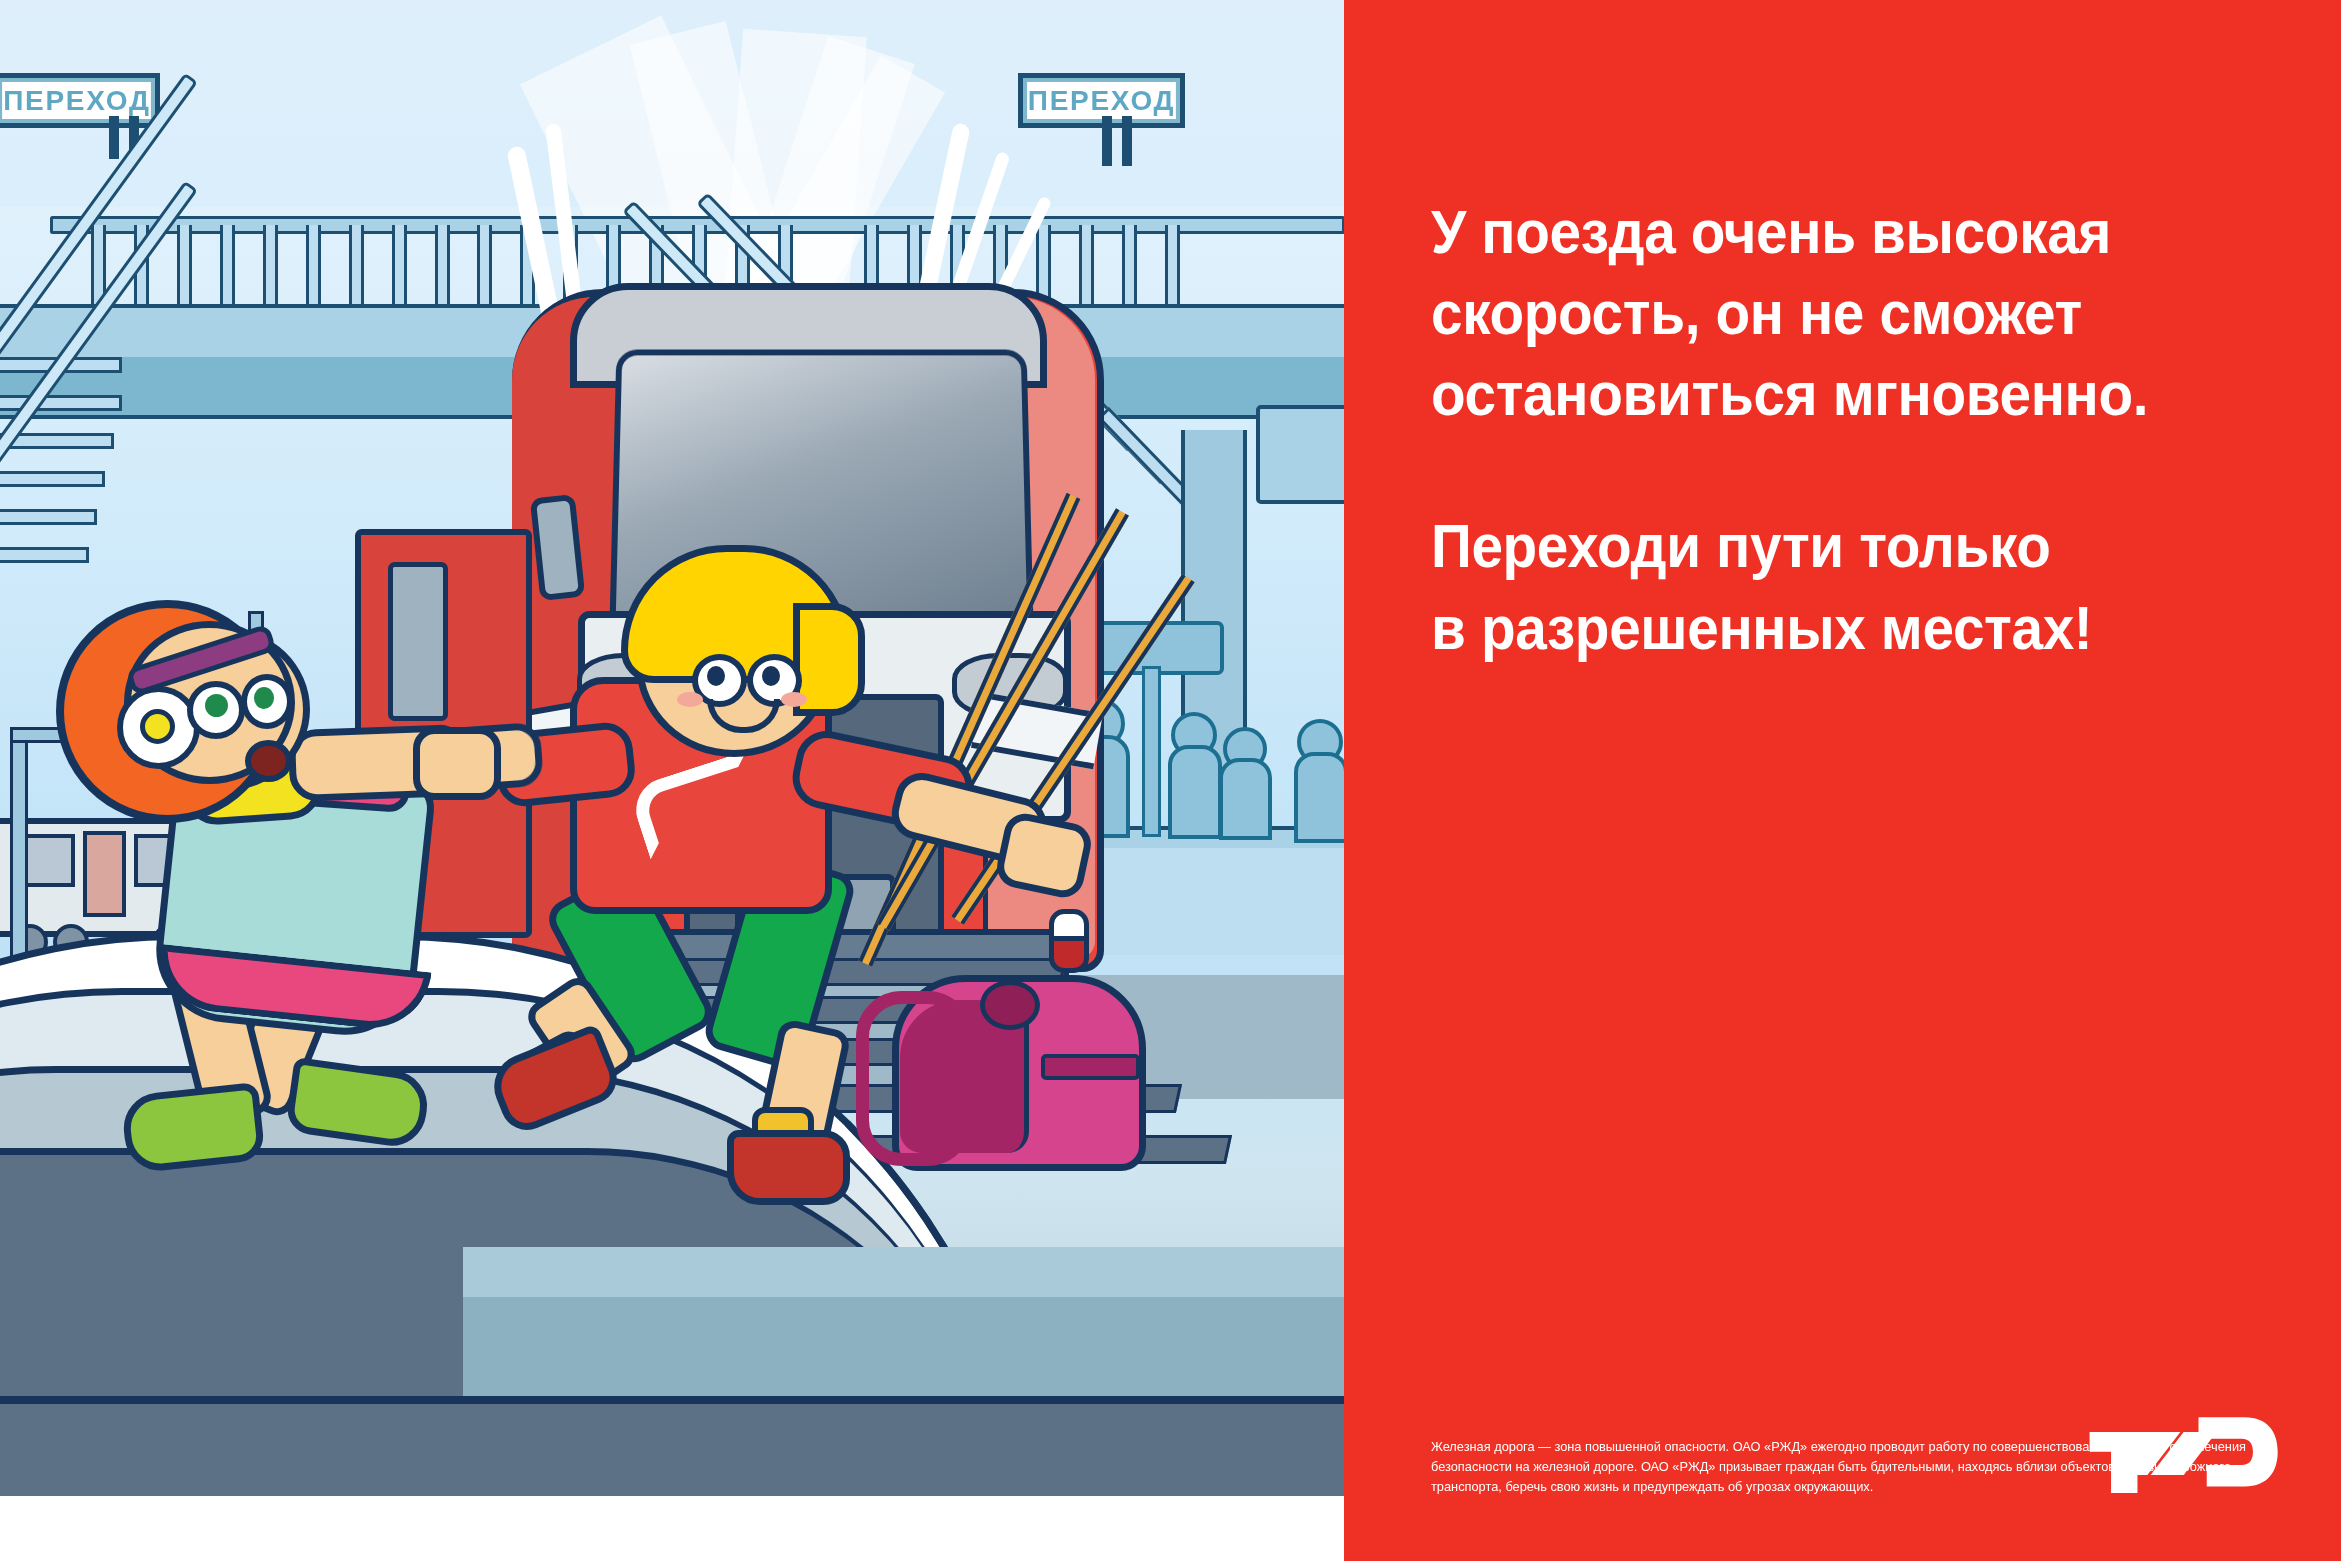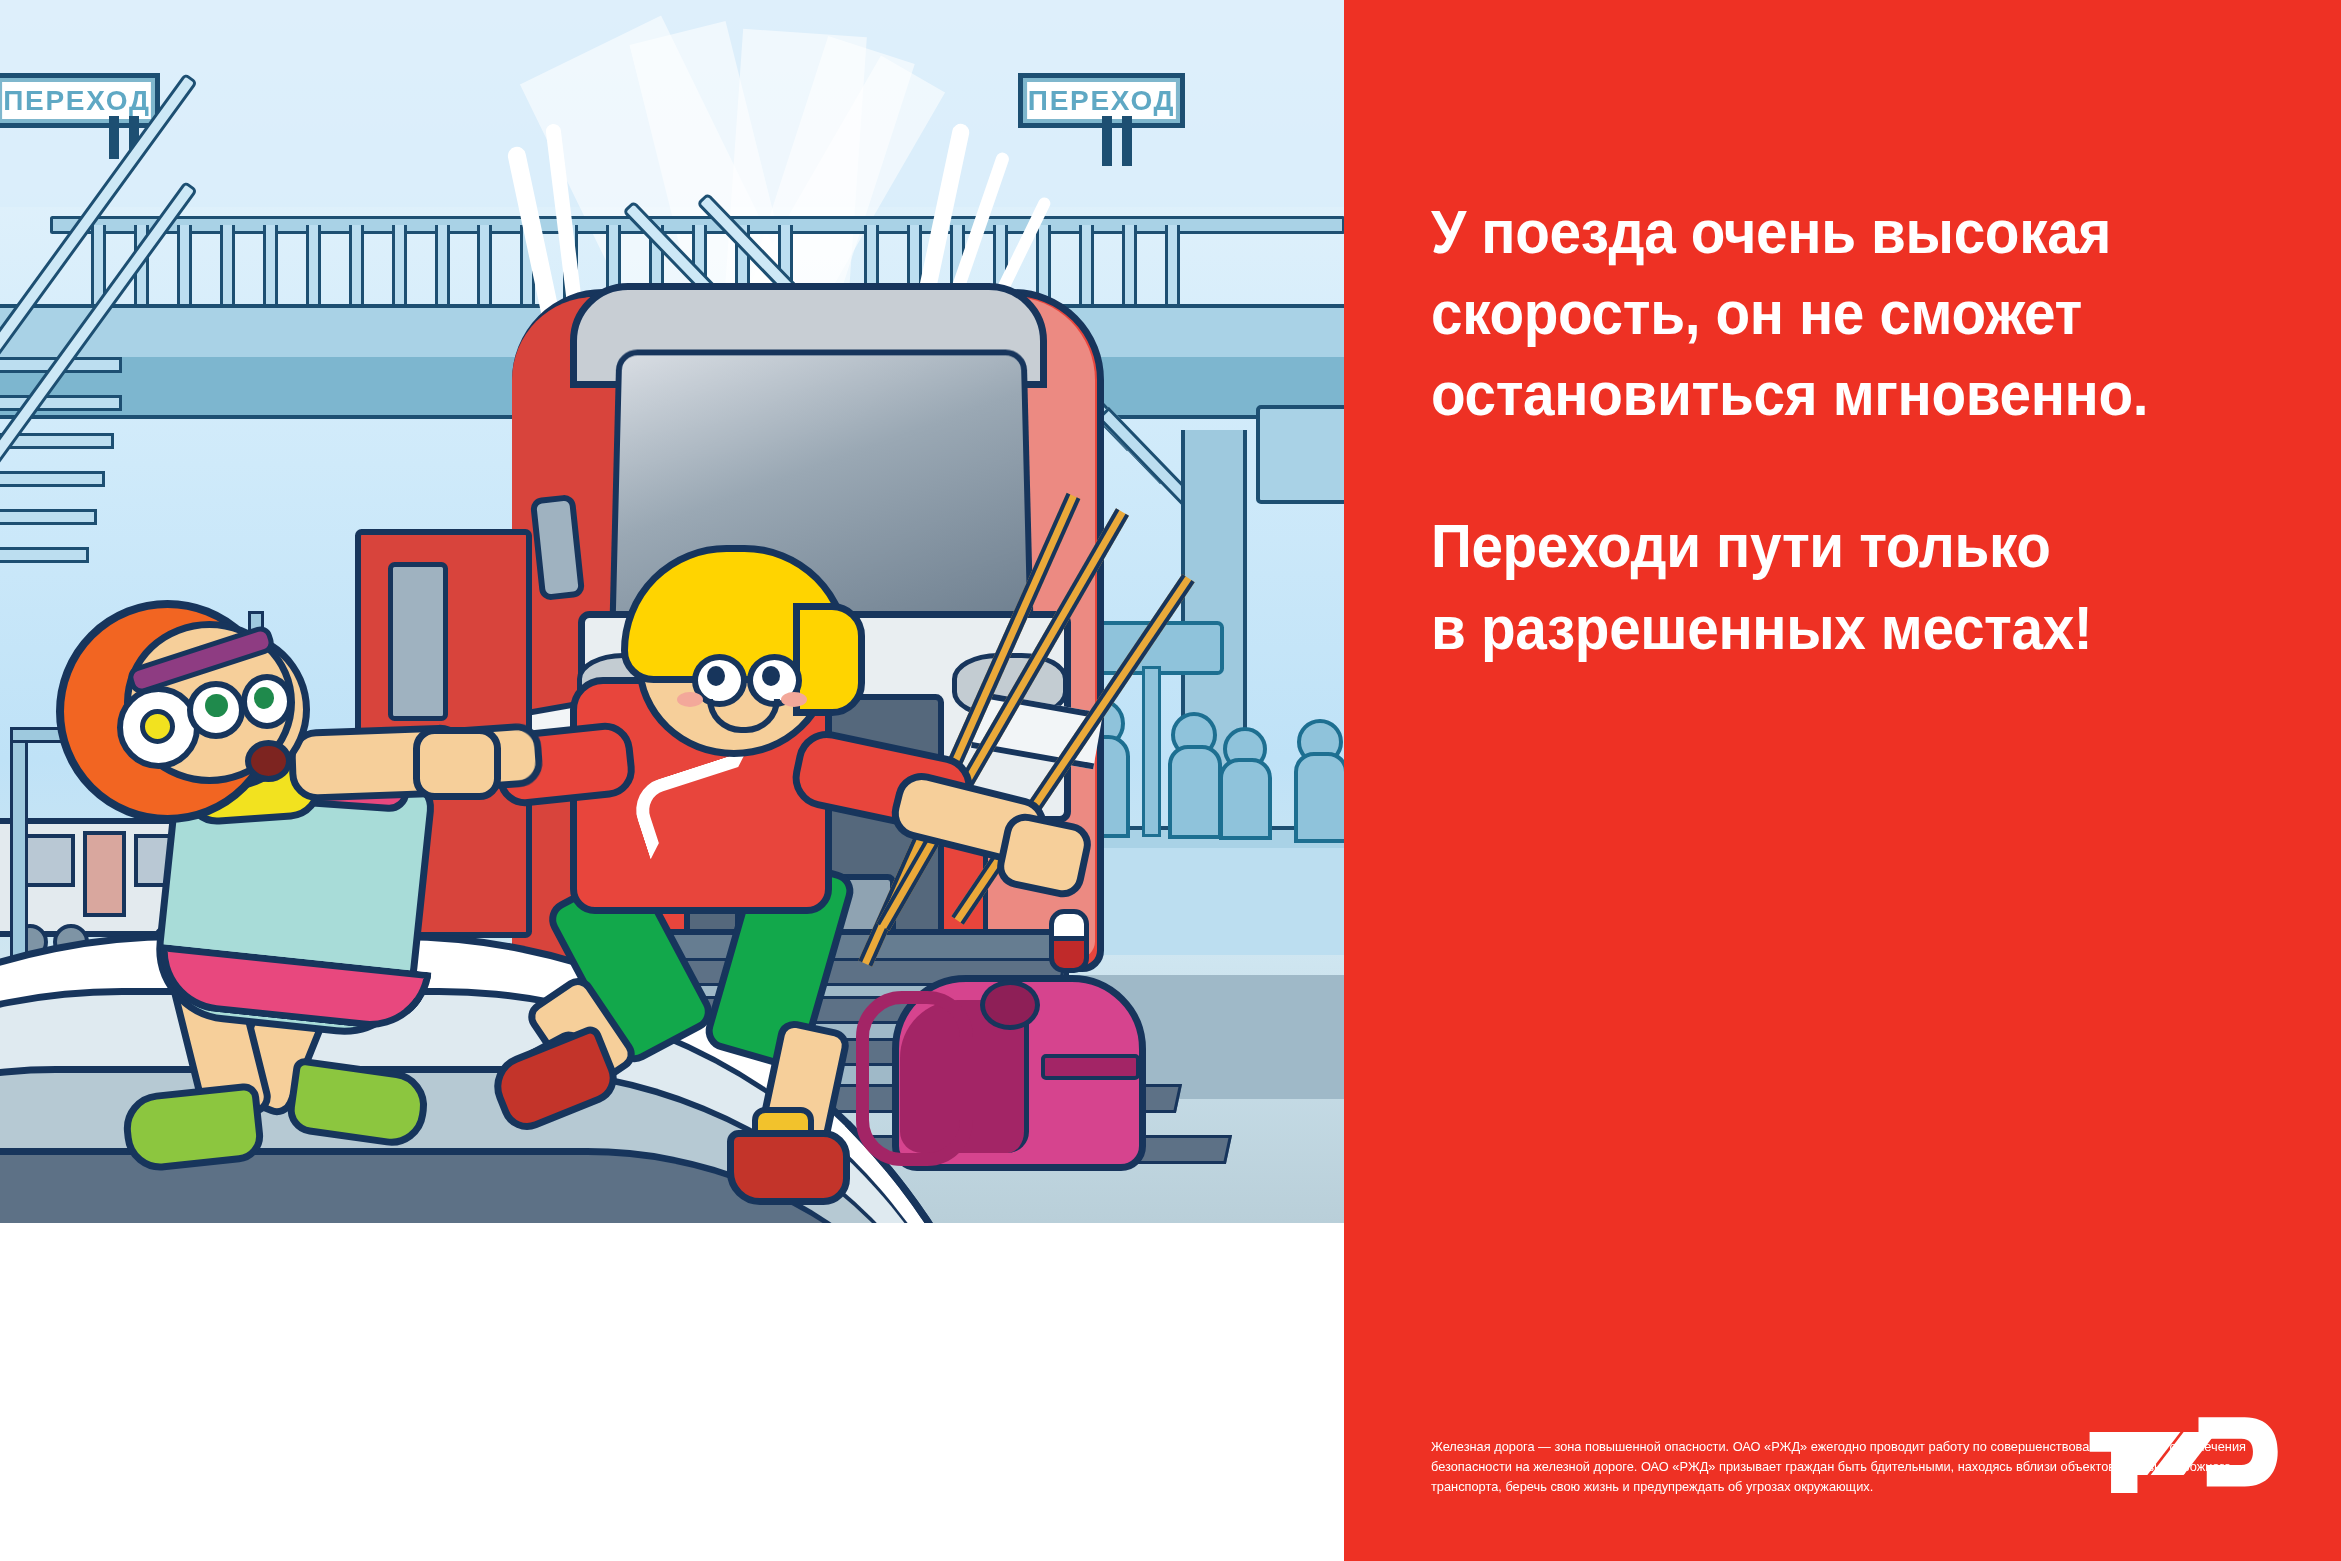--- a/index.html
+++ b/index.html
@@ -1,21 +1,21 @@
 <!DOCTYPE html>
 <html style="font-size:13.2px"><head>
 <meta charset="utf-8">
 <style>
   html,body{margin:0;padding:0;background:#fff;}
   body{font-family:"Liberation Sans",sans-serif;}
 
   .poster{position:relative;width:2342px;height:1561px;overflow:hidden;background:#fff;}
 
   
-  .illus{position:absolute;left:0;top:0;width:1344px;height:1223px;overflow:hidden;
+  .illus{position:absolute;left:0;top:0;width:1344px;height:1496px;overflow:hidden;
          background:linear-gradient(180deg,#eaf5fc 0%,#cfeafa 38%,#bfe2f7 62%,#cfe6f1 78%,#b9cfd9 100%);}
 
   .sky-ray{position:absolute;background:#ffffff;opacity:.55;transform-origin:50% 0;}
   .sky-tint{position:absolute;background:#d8edfb;opacity:.85;}
 
   
   .sign{position:absolute;background:#ffffff;border:5.8px solid #1d4f72;
         box-shadow:0 0 0 4.1px #7fb7cd inset;display:flex;align-items:center;justify-content:center;}
   .sign span{color:#5fa8c4;font-weight:bold;letter-spacing:1.7px;font-size:28px;
              font-family:"Liberation Sans",sans-serif;}

